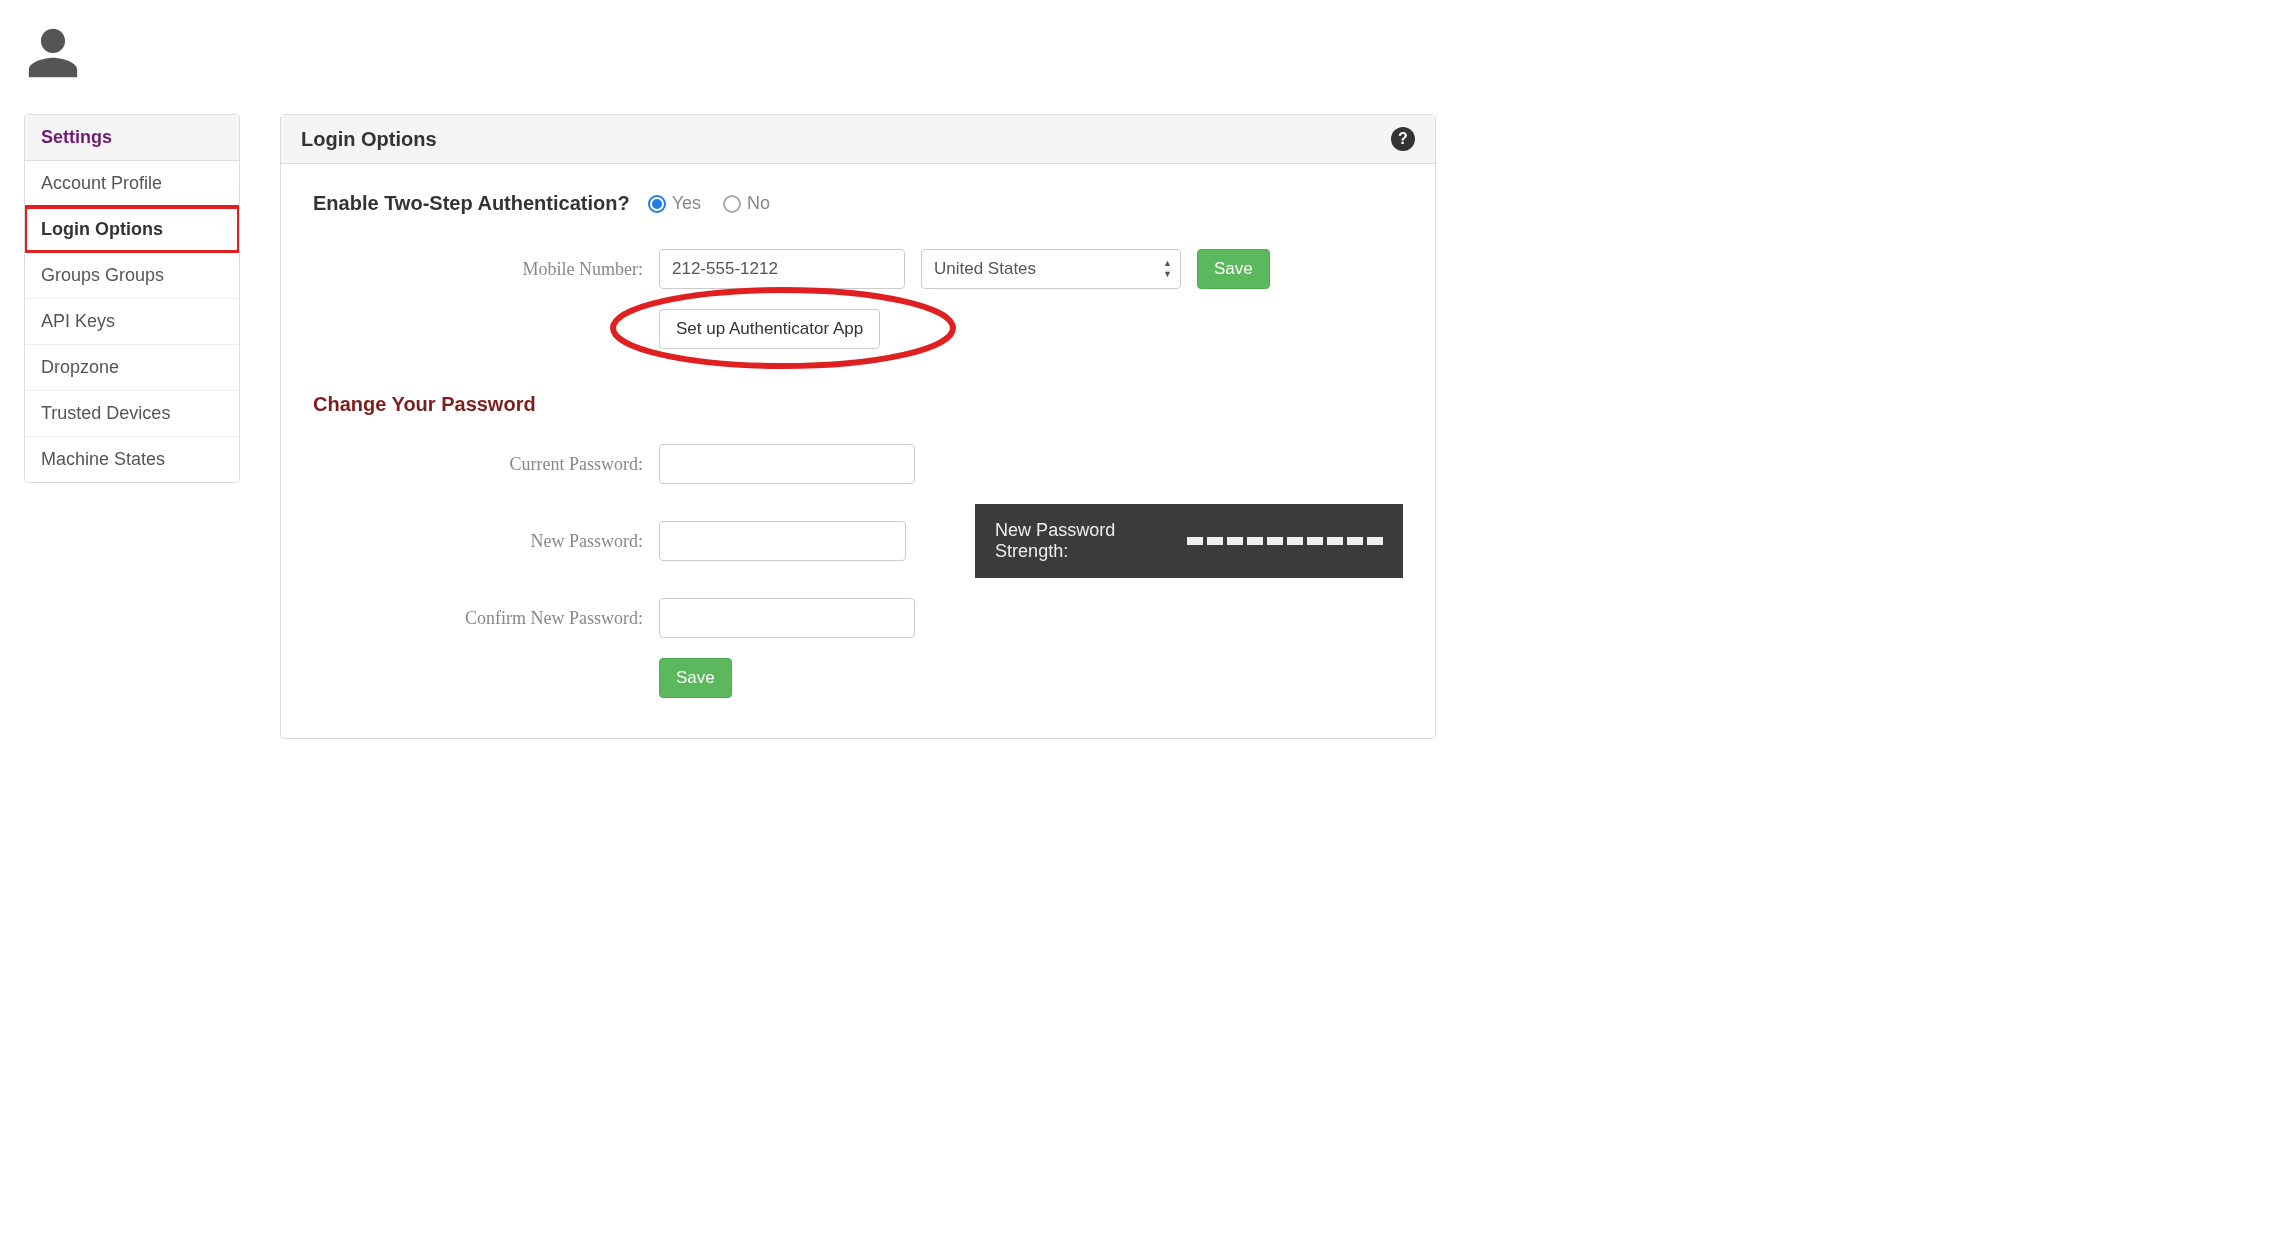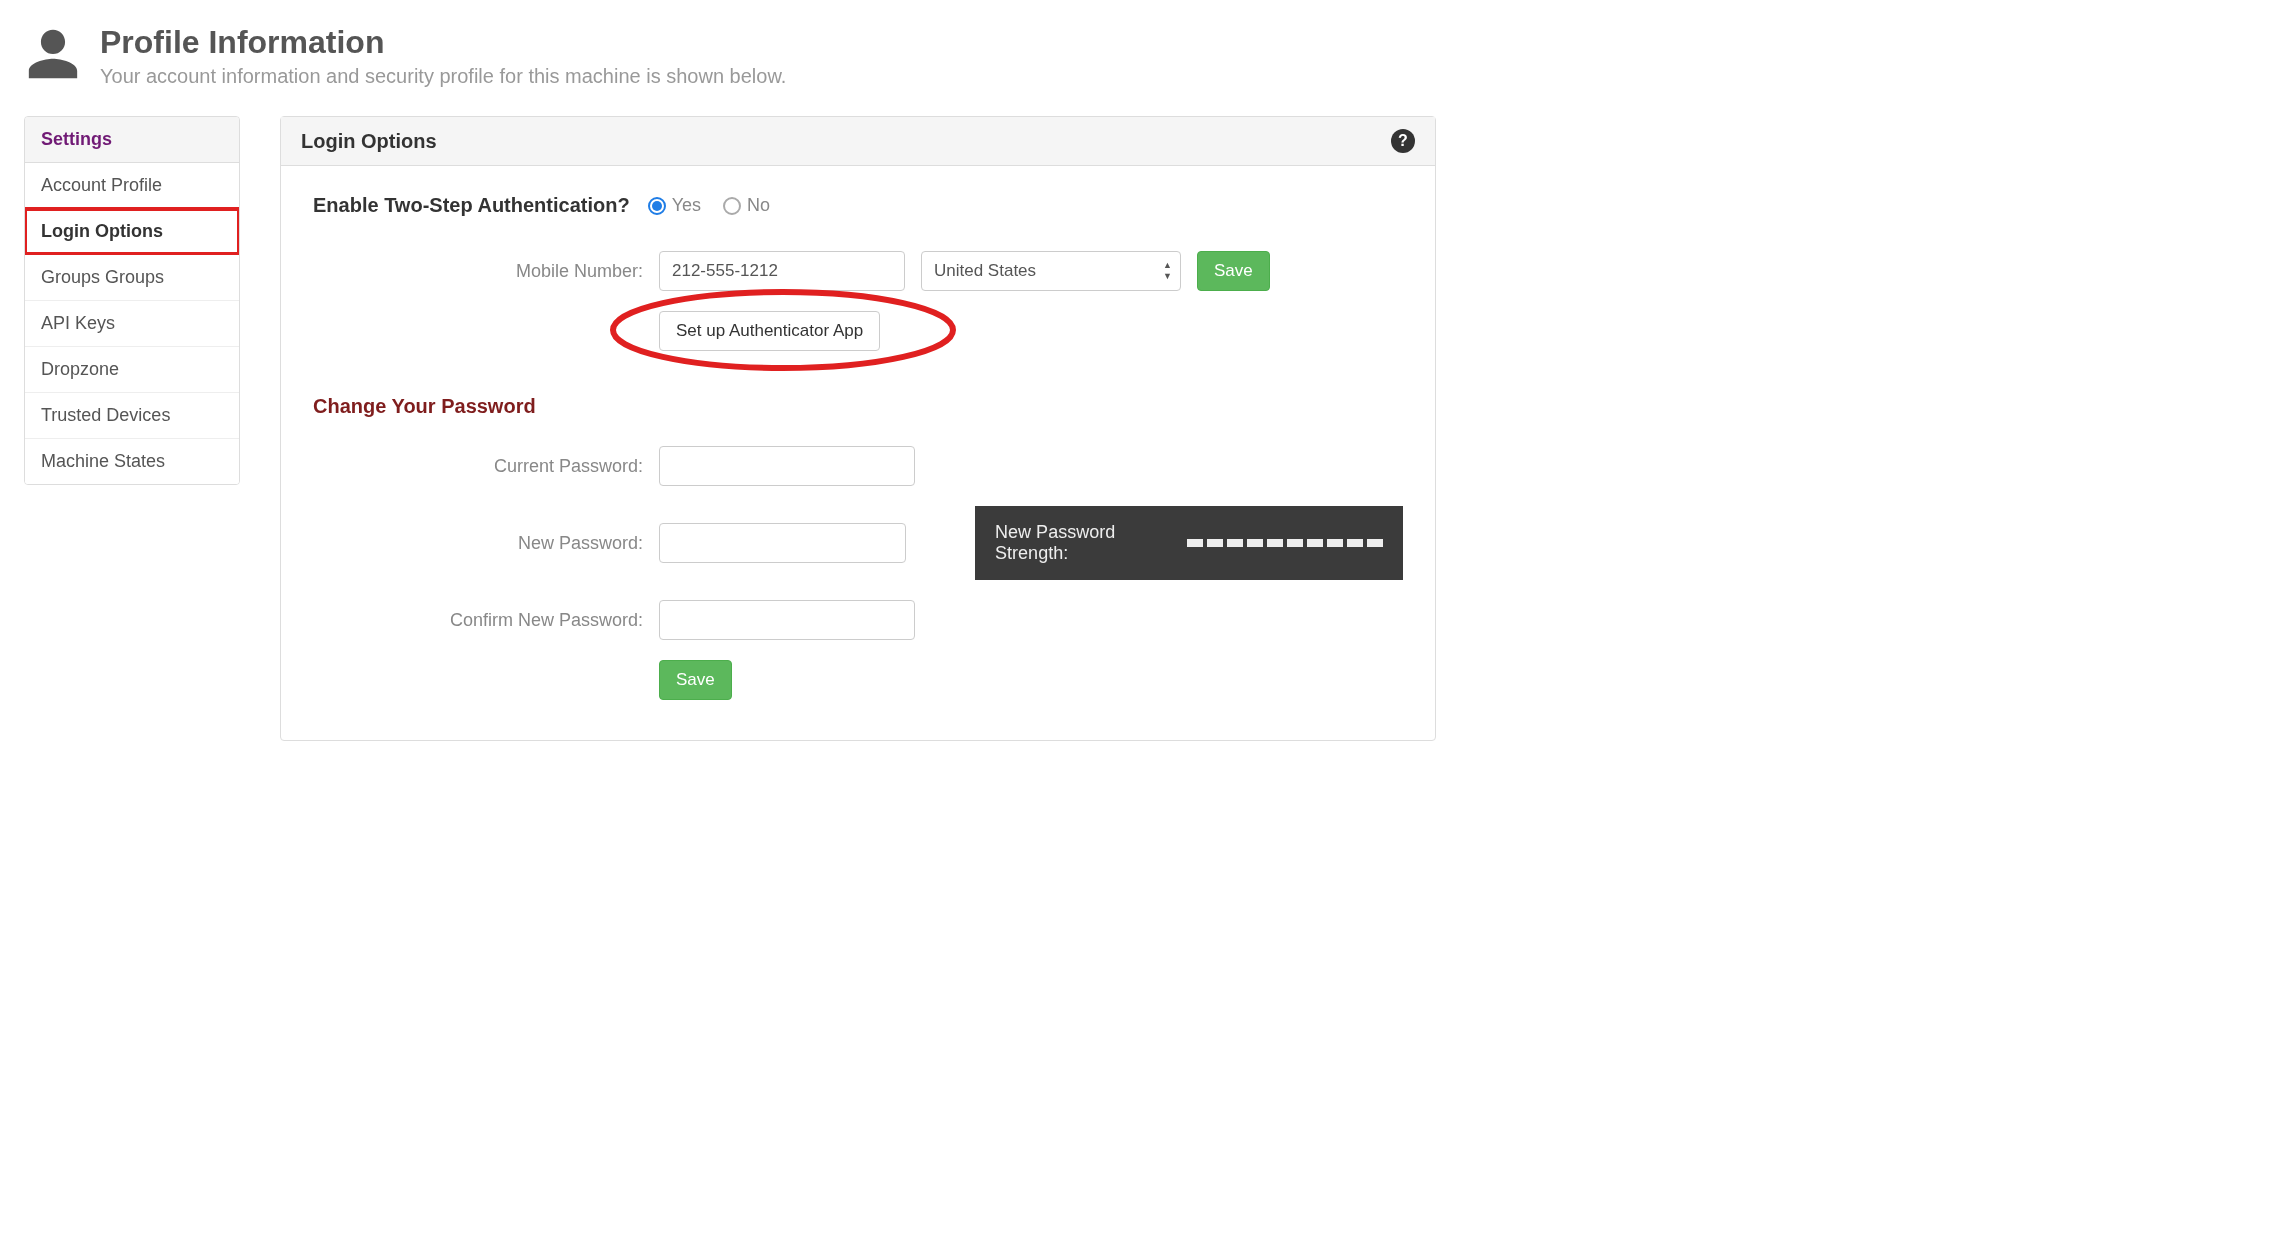--- a/index.html
+++ b/index.html
@@ -163,20 +163,21 @@
     align-items: center;
     margin-bottom: 20px;
     gap: 16px;
   }
   .form-label {
     width: 330px;
     text-align: right;
     font-size: 18px;
     color: #888;
     flex: 0 0 auto;
+    font-family: Liberation Serif, serif;
   }
   .text-input {
     height: 40px;
     border: 1px solid #ccc;
     border-radius: 4px;
     padding: 10px 12px;
     font-size: 17px;
     color: #555;
     background: #fff;
   }
@@ -275,24 +276,20 @@
 </style>
 </head>
 <body>
 
 <div class="page">
   <div class="header">
     <div class="header-icon">
       <svg viewBox="0 0 24 24">
           <path d="M12 12c2.76 0 5-2.24 5-5s-2.24-5-5-5-5 2.24-5 5 2.24 5 5 5zm0 2c-3.33 0-10 1.67-10 5v3h20v-3c0-3.33-6.67-5-10-5z"></path>
         </svg>
-    </div>
-    <div class="header-text">
-      <h1>Profile Information</h1>
-      <p>Your account information and security profile for this machine is shown below.</p>
     </div>
   </div>
 
   <div class="body">
     <div class="sidebar">
       <div class="sidebar-header">Settings</div>
       <div class="sidebar-item"><span>Account Profile</span></div>
       <div class="sidebar-item active">
         <span>Login Options</span>
         <div class="annotation-box"></div>

